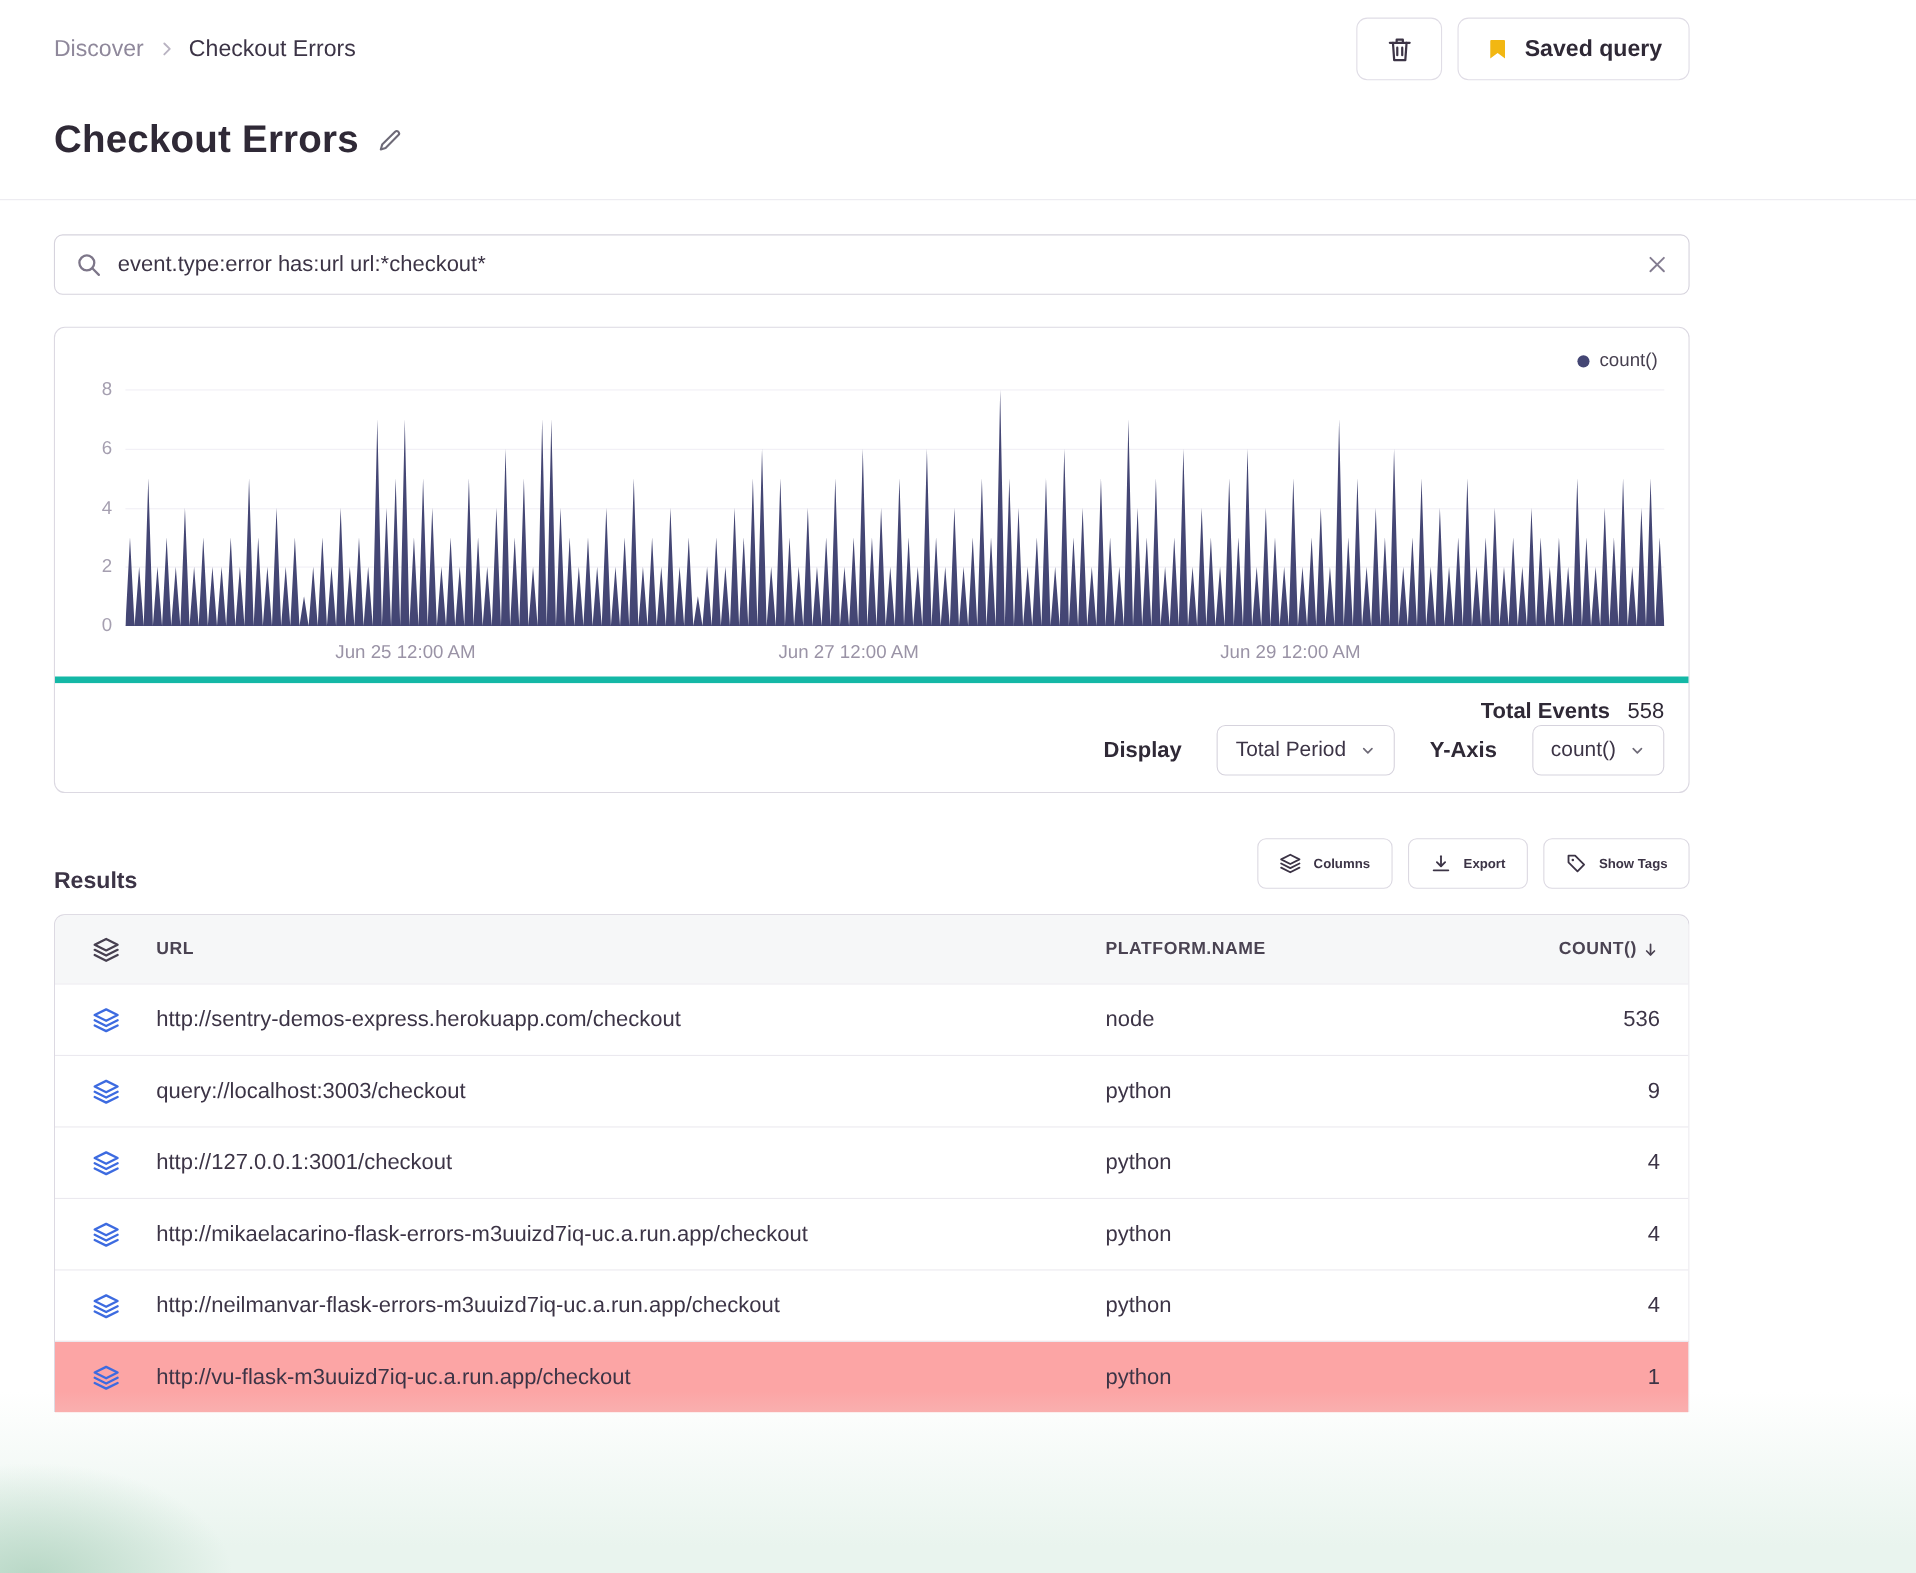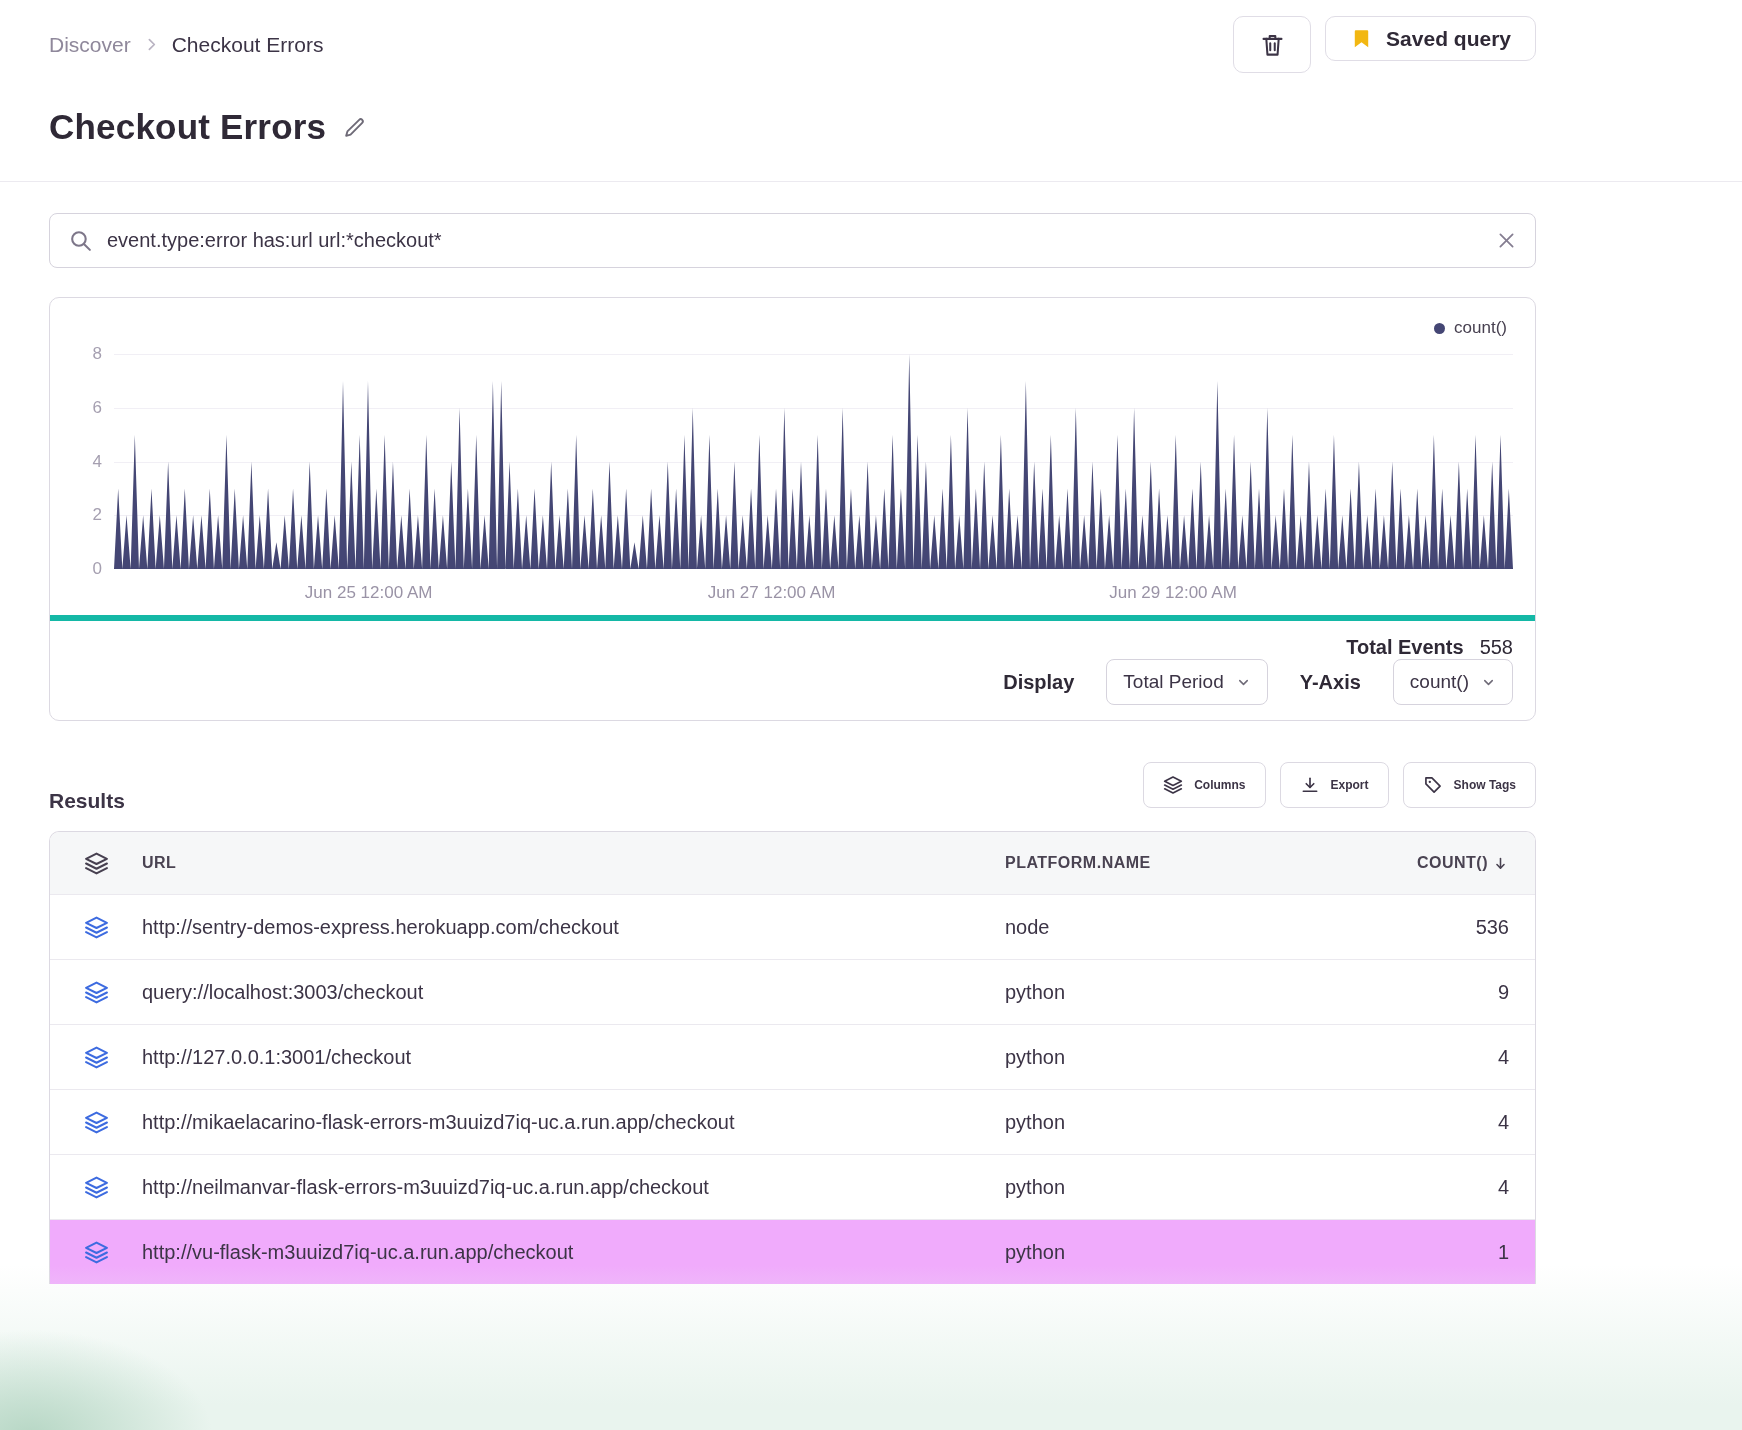--- a/index.html
+++ b/index.html
@@ -17,21 +17,21 @@
   .topbar { display: flex; justify-content: space-between; align-items: center; padding-top: 16px; }
   .breadcrumb { display: flex; align-items: center; gap: 12px; font-size: 21px; }
   .crumb-parent { color: #8f889b; cursor: pointer; }
   .crumb-current { color: #3c3446; }
   .topbar-actions { display: flex; gap: 14px; }
   .icon-btn {
     width: 78px; height: 57px; border: 1px solid #e0dde6; border-radius: 10px;
     background: #fff; display: flex; align-items: center; justify-content: center; cursor: pointer;
   }
   .saved-btn {
-    height: 45px; padding: 0 24px; border: 1px solid #e0dde6; border-radius: 10px;
+    height: 57px; padding: 0 24px; border: 1px solid #e0dde6; border-radius: 10px;
     background: #fff; display: flex; align-items: center; gap: 13px;
     font-weight: bold; font-size: 21px; color: #2f2936; cursor: pointer;
   }
 
   
   .title-row { margin-top: 34px; display: flex; align-items: center; gap: 16px; }
   .page-title { font-size: 35px; font-weight: 600; color: #2f2936; letter-spacing: 0.2px; }
   .edit-icon { cursor: pointer; display: inline-flex; }
 
   .page-divider { position: absolute; left: 0; right: 0; top: 181px; border-top: 1px solid #eceaf0; }
@@ -84,21 +84,21 @@
   
   .table { margin-top: 18px; border: 1px solid #dcd9e2; border-bottom: none; border-radius: 10px 10px 0 0; overflow: hidden; background: #fff; }
   .thead {
     display: grid; grid-template-columns: 92px 1fr 340px 200px; align-items: center;
     height: 62px; background: #f6f7f8; font-size: 16px; font-weight: bold; color: #4a4352; letter-spacing: 0.5px;
   }
   .trow {
     display: grid; grid-template-columns: 92px 1fr 340px 200px; align-items: center;
     height: 65px; border-top: 1px solid #ebe9ef; font-size: 20px; color: #3c3446; background: #fff;
   }
-  .trow.last { background: #f0abfc; }
+  .trow.last { background: #fca5a5; }
   .cell-icon { display: flex; justify-content: center; align-items: center; }
   .cell-platform { padding-left: 10px; }
   .cell-count { text-align: right; padding-right: 26px; }
   .th-count { display: flex; align-items: center; justify-content: flex-end; gap: 4px; padding-right: 26px; cursor: pointer; }
   .cell-url { cursor: pointer; }
   .row-layers { color: #3d6be0; }
   .head-layers { color: #474050; cursor: pointer; }
 
   
   .bottom-wash {

